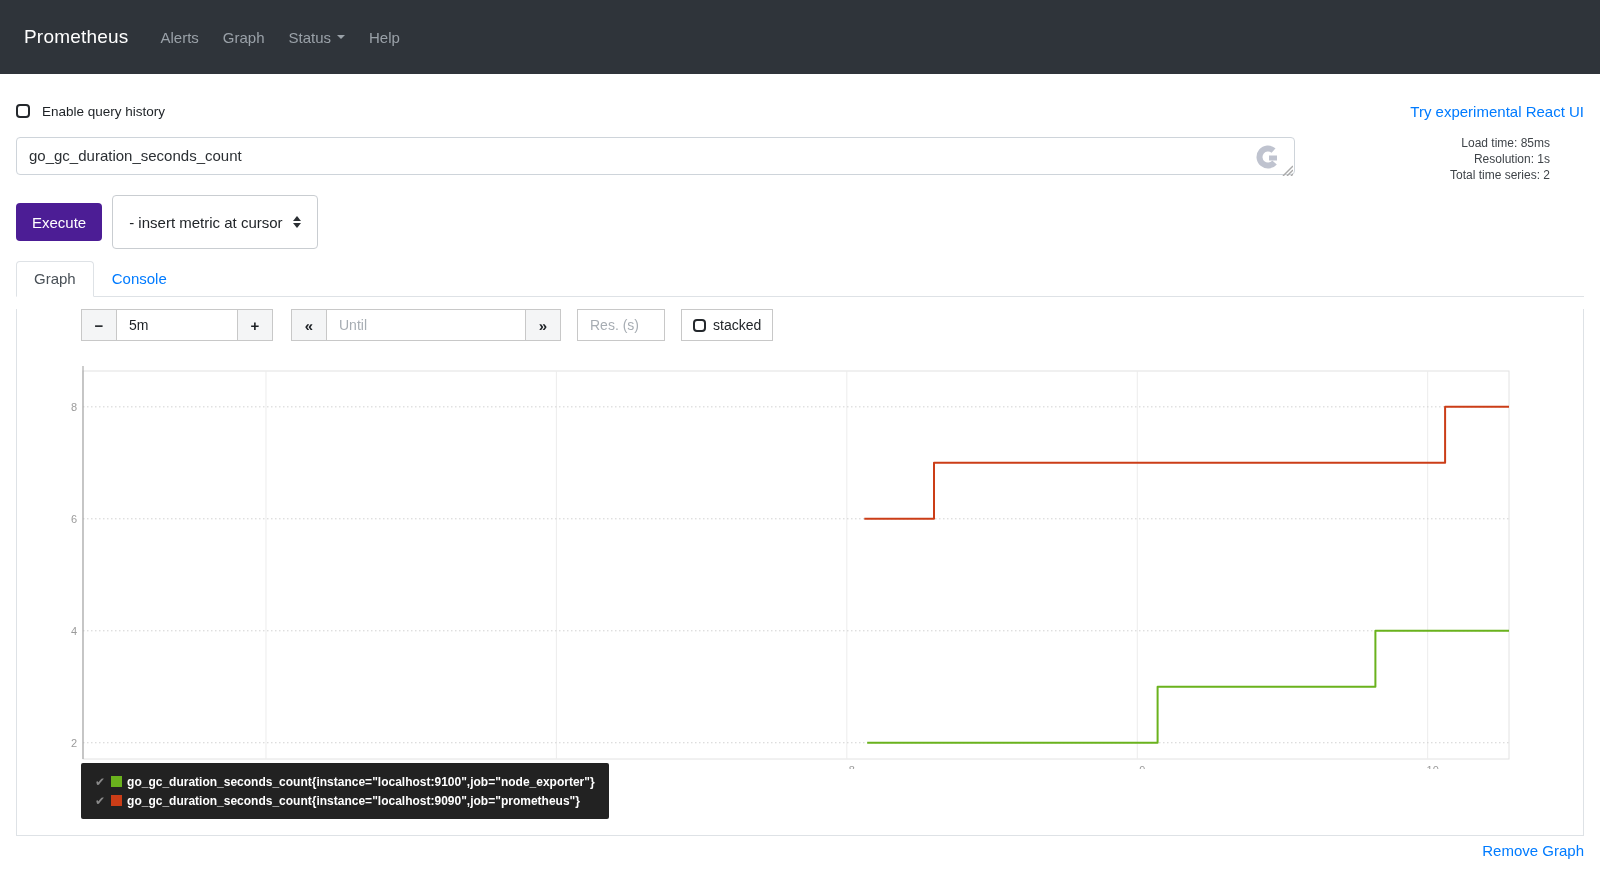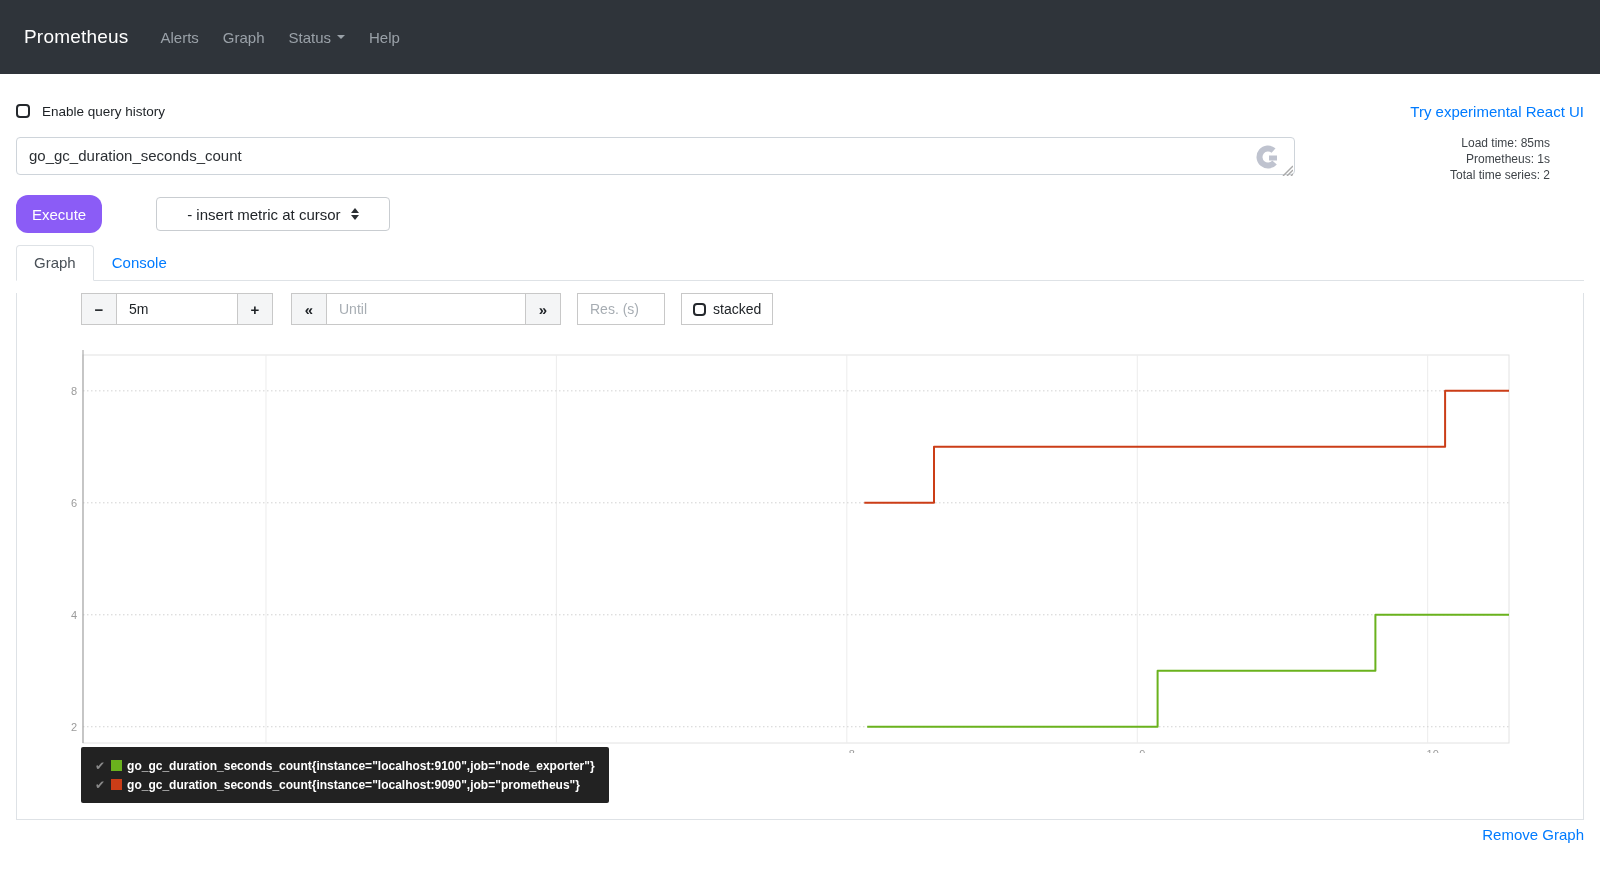--- a/index.html
+++ b/index.html
@@ -23,24 +23,24 @@
   .row-query { margin-top: 12px; display: flex; align-items: center; }
   .query-wrap { position: relative; width: 1279px; }
   .query-input { width: 100%; height: 38px; border: 1px solid #ced4da; border-radius: 4px;
     font-family: "Liberation Sans", sans-serif; font-size: 15px; color: #2b2f33;
     padding: 9px 40px 9px 12px; resize: none; outline: none; line-height: 18px; overflow: hidden; }
   .query-spinner { position: absolute; right: 14px; top: 7px; width: 26px; height: 26px; }
   .resize-grip { position: absolute; right: 2px; bottom: 3px; width: 13px; height: 13px; }
   .stats { margin-left: auto; padding-right: 34px; text-align: right; font-size: 12px; color: #3f4449; line-height: 16px; padding-top: 2px; }
 
   .row-exec { margin-top: 12px; display: flex; align-items: center; gap: 10px; }
-  .btn-primary { background: #8b5cf6; color: #fff; border: none; border-radius: 12px;
+  .btn-primary { background: #4c1d95; color: #fff; border: none; border-radius: 4px;
     font-family: "Liberation Sans", sans-serif; font-size: 15px; padding: 0 16px; height: 38px; cursor: pointer; }
-  .metric-select { height: 34px; border: 1px solid #c9cdd1; border-radius: 4px; background: #fff;
-    display: flex; align-items: center; gap: 10px; padding: 0 30px; font-size: 15px; color: #212529; cursor: pointer; margin-left: 44px; }
+  .metric-select { height: 54px; border: 1px solid #c9cdd1; border-radius: 4px; background: #fff;
+    display: flex; align-items: center; gap: 10px; padding: 0 16px; font-size: 15px; color: #212529; cursor: pointer; }
   .updown { display: inline-flex; flex-direction: column; gap: 2px; }
   .updown i { width: 0; height: 0; border-left: 4px solid transparent; border-right: 4px solid transparent; display: block; }
   .updown .up { border-bottom: 5px solid #2b2f33; }
   .updown .down { border-top: 5px solid #2b2f33; }
 
   
   .tabs { margin-top: 12px; display: flex; border-bottom: 1px solid #dee2e6; }
   .tab { font-size: 15px; padding: 8px 17px; cursor: pointer; }
   .tab.active { color: #495057; background: #fff; border: 1px solid #dee2e6; border-bottom: 1px solid #fff;
     border-radius: 4px 4px 0 0; margin-bottom: -1px; }
@@ -112,21 +112,21 @@
         <rect x="14" y="11.5" width="8" height="5" fill="#bfc3cf"></rect>
       </svg>
       <svg class="resize-grip" viewBox="0 0 13 13">
         <line x1="3" y1="13" x2="13" y2="3" stroke="#aaaaaa" stroke-width="1.4"></line>
         <line x1="7" y1="13" x2="13" y2="7" stroke="#aaaaaa" stroke-width="1.4"></line>
         <line x1="11" y1="13" x2="13" y2="11" stroke="#aaaaaa" stroke-width="1.4"></line>
       </svg>
     </div>
     <div class="stats">
       <div>Load time: 85ms</div>
-      <div>Prometheus: 1s</div>
+      <div>Resolution: 1s</div>
       <div>Total time series: 2</div>
     </div>
   </div>
 
   <div class="row-exec">
     <button class="btn-primary">Execute</button>
     <div class="metric-select">
       <span>- insert metric at cursor</span>
       <span class="updown">
           <i class="up"></i>

